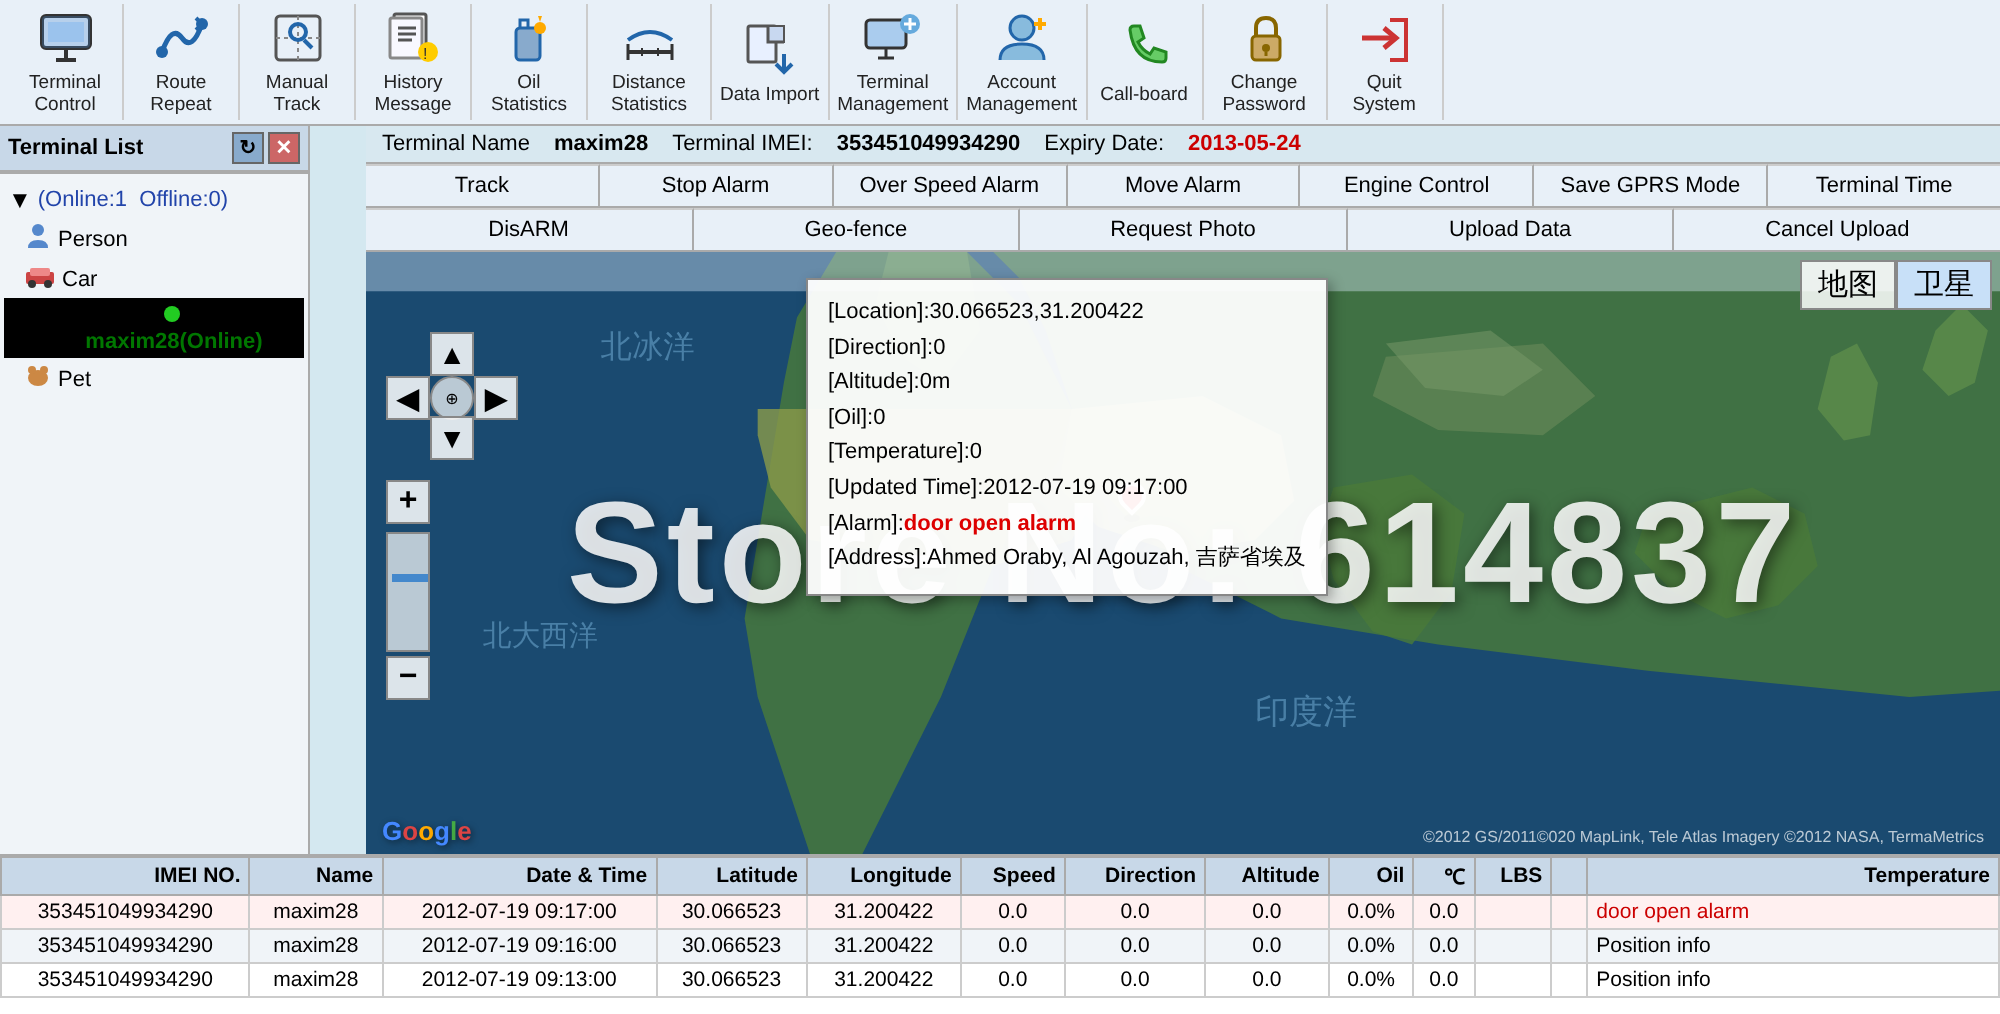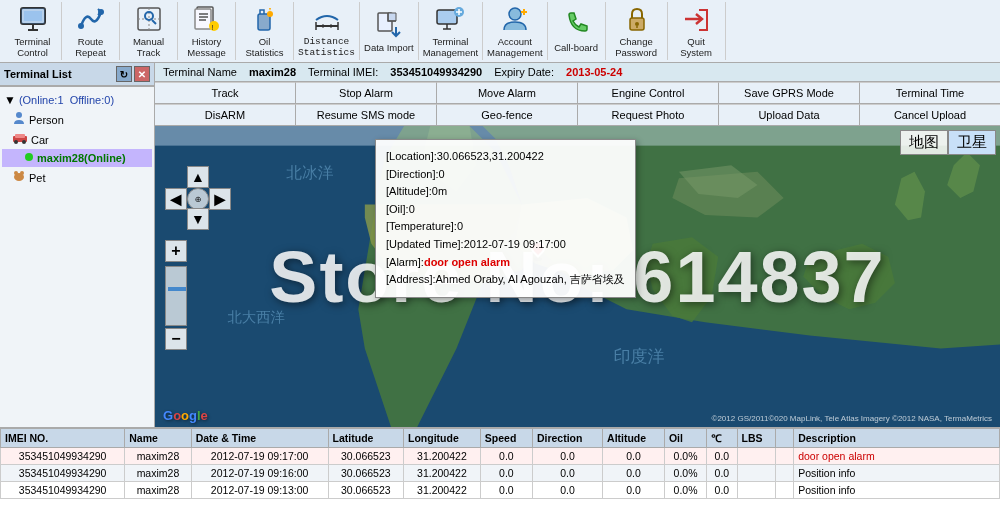--- a/index.html
+++ b/index.html
@@ -18,21 +18,21 @@
 
     .toolbar-item {
       display: flex; flex-direction: column; align-items: center; justify-content: center;
       min-width: 58px; height: 58px; cursor: pointer; padding: 2px 4px;
       font-size: 10px; text-align: center; color: #222; border-right: 1px solid #ccc;
     }
     .toolbar-icon { width: 32px; height: 32px; margin-bottom: 2px; display: flex; align-items: center; justify-content: center; }
     .toolbar-label { font-size: 9.5px; line-height: 1.2; text-align: center; }
 
     
-    #main { display: flex; height: calc(507px - 63px - 80px); }
+    #main { display: flex; height: calc(507px - 63px - 80px); gap: 28px; }
 
     
     #sidebar {
       width: 155px; min-width: 155px; background: #f0f4f8; border-right: 1px solid #aaa;
       display: flex; flex-direction: column;
     }
     .sidebar-header {
       background: #c8d8e8; padding: 3px 4px; font-size: 11px; font-weight: bold;
       display: flex; align-items: center; justify-content: space-between; border-bottom: 1px solid #aaa;
     }
@@ -122,21 +122,21 @@
       display: flex; gap: 12px; align-items: center;
     }
 
     
     #data-table {
       height: 80px; overflow: hidden; background: white; border-top: 1px solid #aaa;
     }
     table { width: 100%; border-collapse: collapse; font-size: 10.5px; }
     th {
       background: #c8d8e8; border: 1px solid #aaa; padding: 2px 4px;
-      text-align: left; font-weight: bold; position: sticky; top: 0;
+      text-align: right; font-weight: bold; position: sticky; top: 0;
     }
     td { border: 1px solid #ccc; padding: 2px 4px; text-align: center; }
     tr:nth-child(even) { background: #f0f4f8; }
     tr:nth-child(odd) { background: white; }
 
     
     .map-pin {
       position: absolute; width: 16px; height: 22px; z-index: 15;
     }
     .pin-head {
@@ -211,21 +211,21 @@
       <svg width="30" height="30" viewBox="0 0 30 30">
         <rect x="8" y="10" width="12" height="16" rx="2" fill="#88aacc" stroke="#2266aa" stroke-width="1.5"></rect>
         <path d="M10 10 L10 6 L14 6 L14 10" fill="none" stroke="#2266aa" stroke-width="1.5"></path>
         <circle cx="20" cy="10" r="3" fill="#ffaa00"></circle>
         <path d="M20 7 L21 4 L19 4 Z" fill="#ffaa00"></path>
       </svg>
     </div>
     <div class="toolbar-label">Oil<br>Statistics</div>
   </div>
 
-  <div class="toolbar-item" style="min-width:62px;font-family:Liberation Mono, monospace;">
+  <div class="toolbar-item" style="min-width:62px;">
     <div class="toolbar-icon">
       <svg width="30" height="30" viewBox="0 0 30 30">
         <line x1="4" y1="22" x2="26" y2="22" stroke="#333" stroke-width="2"></line>
         <line x1="4" y1="18" x2="4" y2="26" stroke="#333" stroke-width="1.5"></line>
         <line x1="26" y1="18" x2="26" y2="26" stroke="#333" stroke-width="1.5"></line>
         <line x1="11" y1="20" x2="11" y2="24" stroke="#333" stroke-width="1"></line>
         <line x1="19" y1="20" x2="19" y2="24" stroke="#333" stroke-width="1"></line>
         <path d="M4 16 Q15 8 26 16" fill="none" stroke="#2266aa" stroke-width="2"></path>
       </svg>
     </div>
@@ -342,21 +342,21 @@
           <svg width="16" height="12" viewBox="0 0 16 12">
               <rect x="1" y="4" width="14" height="6" rx="1" fill="#cc4444"></rect>
               <rect x="3" y="2" width="10" height="4" rx="1" fill="#ee8888"></rect>
               <circle cx="4" cy="10" r="2" fill="#333"></circle>
               <circle cx="12" cy="10" r="2" fill="#333"></circle>
             </svg>
         </span>
         <span>Car</span>
       </div>
 
-      <div class="tree-item tree-indent2" style="background:#c4b5fd;">
+      <div class="tree-item tree-indent2" style="background:#000000;flex-direction:column;">
         <span class="tree-icon">
           <svg width="10" height="10">
               <circle cx="5" cy="5" r="4" fill="#22cc22"></circle>
             </svg>
         </span>
         <span style="color:#007700;font-weight:bold;">maxim28(Online)</span>
       </div>
 
       <div class="tree-item tree-indent1">
         <span class="tree-icon">
@@ -378,29 +378,29 @@
       <span style="font-weight:bold;">maxim28</span>
       <span>Terminal IMEI:</span>
       <span style="font-weight:bold;">353451049934290</span>
       <span>Expiry Date:</span>
       <span style="color:#cc0000;font-weight:bold;">2013-05-24</span>
     </div>
 
     <div style="display:flex;background:#d8e8f0;border-bottom:1px solid #aaa;">
       <div class="ctrl-btn">Track</div>
       <div class="ctrl-btn">Stop Alarm</div>
+      <div class="ctrl-btn">Over Speed Alarm</div>
       <div class="ctrl-btn">Move Alarm</div>
       <div class="ctrl-btn">Engine Control</div>
       <div class="ctrl-btn">Save GPRS Mode</div>
       <div class="ctrl-btn">Terminal Time</div>
     </div>
 
     <div style="display:flex;background:#d8e8f0;border-bottom:1px solid #aaa;">
       <div class="ctrl-btn">DisARM</div>
-      <div class="ctrl-btn">Resume SMS mode</div>
       <div class="ctrl-btn">Geo-fence</div>
       <div class="ctrl-btn">Request Photo</div>
       <div class="ctrl-btn">Upload Data</div>
       <div class="ctrl-btn">Cancel Upload</div>
     </div>
 
     <div id="map-container" style="flex:1;position:relative;overflow:hidden;">
 
       <div class="map-bg"></div>
 
@@ -497,21 +497,21 @@
         <th>Date &amp; Time</th>
         <th>Latitude</th>
         <th>Longitude</th>
         <th>Speed</th>
         <th>Direction</th>
         <th>Altitude</th>
         <th>Oil</th>
         <th>℃</th>
         <th>LBS</th>
         <th style="width:18px;"></th>
-        <th style="min-width:160px;">Description</th>
+        <th style="min-width:160px;">Temperature</th>
       </tr>
     </thead>
     <tbody id="table-body">
     <tr style="background: rgb(255, 240, 240);">
           <td>353451049934290</td>
           <td>maxim28</td>
           <td>2012-07-19 09:17:00</td>
           <td>30.066523</td>
           <td>31.200422</td>
           <td>0.0</td>

